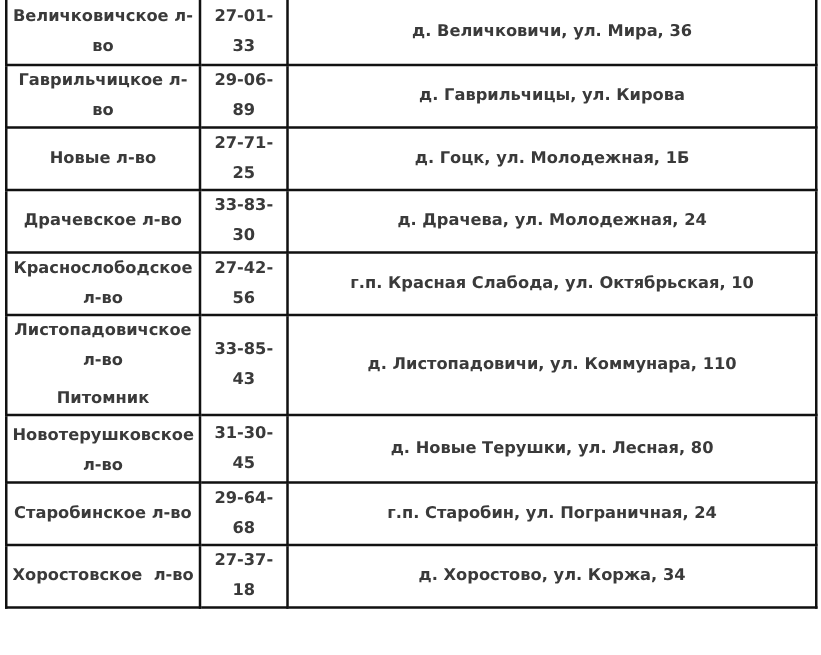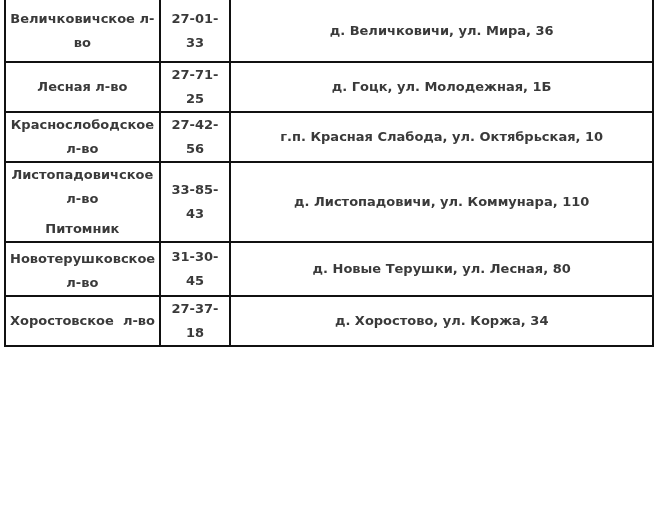--- a/index.html
+++ b/index.html
@@ -30,32 +30,42 @@
 </head>
 <body>
 
 <table class="tbl">
   <colgroup>
       <col class="c1">
       <col class="c2">
       <col class="c3">
     </colgroup>
   <tbody>
-    <tr style="height:63px">
+    <tr style="height:53px">
       <td>
         <span>Величковичское л-</span><br>
         <span>во</span>
       </td>
       <td>27-01-33</td>
       <td class="addr">д. Величковичи, ул. Мира, 36</td>
     </tr>
     <tr style="height:35px">
-      <td>Лесная л-во</td>
+      <td style="padding:0 1px">Гаврильчицкое л-во</td>
+      <td>29-06-89</td>
+      <td class="addr">д. Гаврильчицы, ул. Кирова</td>
+    </tr>
+    <tr style="height:35px">
+      <td>Новые л-во</td>
       <td>27-71-25</td>
       <td class="addr">д. Гоцк, ул. Молодежная, 1Б</td>
+    </tr>
+    <tr style="height:35px">
+      <td>Драчевское л-во</td>
+      <td>33-83-30</td>
+      <td class="addr">д. Драчева, ул. Молодежная, 24</td>
     </tr>
     <tr style="height:43px">
       <td>
         <span>Краснослободское</span><br>
         <span>л-во</span>
       </td>
       <td>27-42-56</td>
       <td class="addr">г.п. Красная Слабода, ул. Октябрьская, 10</td>
     </tr>
     <tr style="height:68px">
@@ -69,20 +79,25 @@
       <td class="addr">д. Листопадовичи, ул. Коммунара, 110</td>
     </tr>
     <tr style="height:50px">
       <td style="vertical-align:top;padding-top:4px">
         <span>Новотерушковское</span><br>
         <span>л-во</span>
       </td>
       <td>31-30-45</td>
       <td class="addr">д. Новые Терушки, ул. Лесная, 80</td>
     </tr>
+    <tr style="height:34px">
+      <td>Старобинское л-во</td>
+      <td>29-64-68</td>
+      <td class="addr">г.п. Старобин, ул. Пограничная, 24</td>
+    </tr>
     <tr style="height:35px">
       <td style="white-space:pre">Хоростовское  л-во</td>
       <td>27-37-18</td>
       <td class="addr">д. Хоростово, ул. Коржа, 34</td>
     </tr>
 
   </tbody>
 </table>
 
 </body></html>

